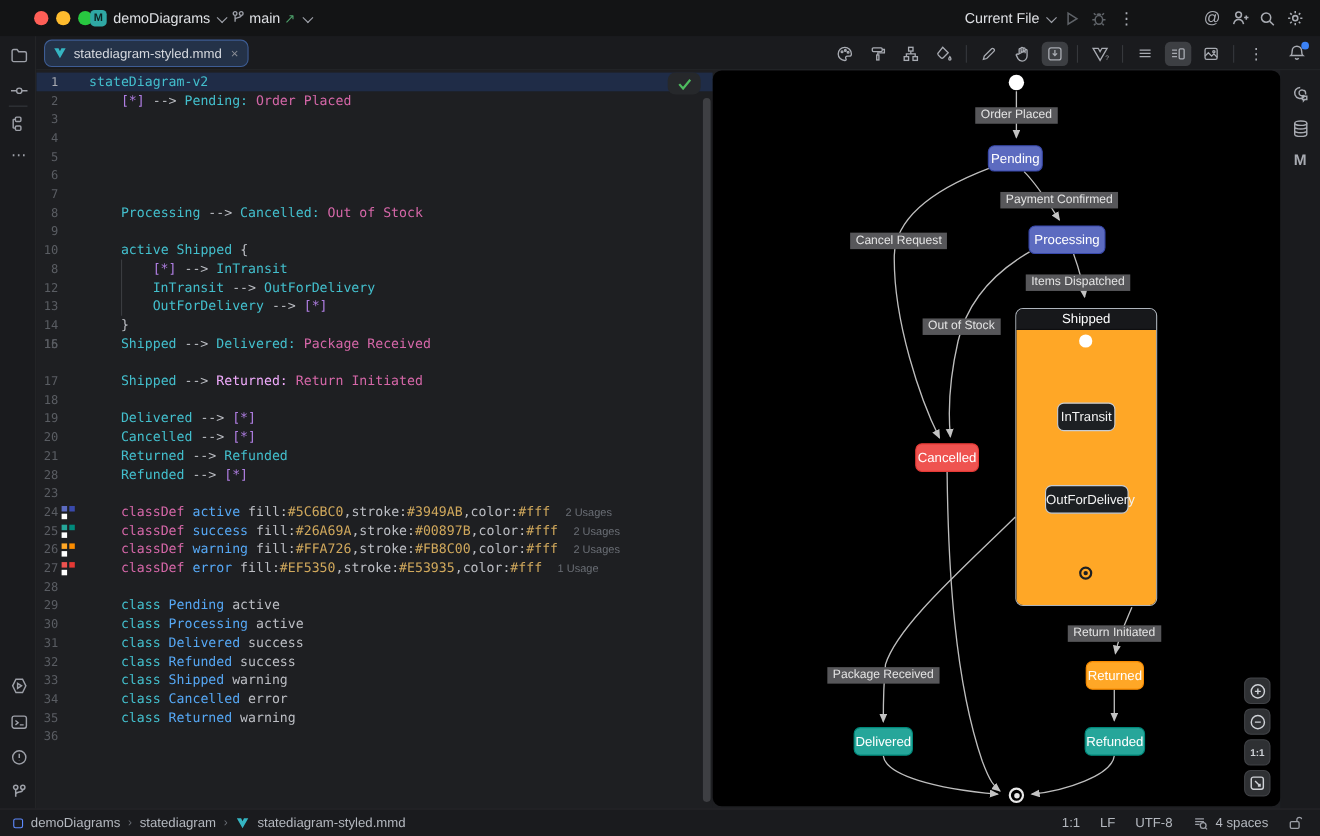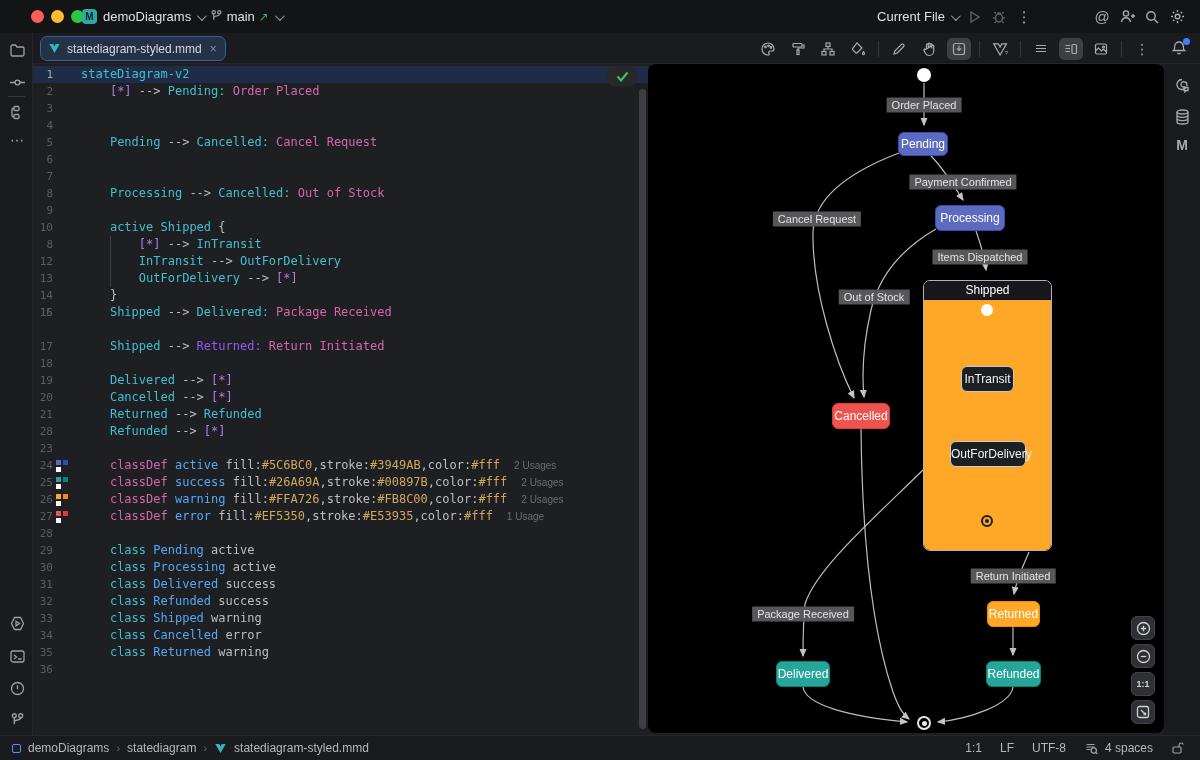--- a/index.html
+++ b/index.html
@@ -302,21 +302,20 @@
         </div>
         <div class="cl" style="top: 36px;">
           <span class="num">3</span>
           <span class="code"></span>
         </div>
         <div class="cl" style="top: 53px;">
           <span class="num">4</span>
         </div>
         <div class="cl" style="top: 70px;">
           <span class="num">5</span>
-          <span class="code"><span style="color: rgb(188, 190, 196);">    </span><span style="color: rgb(67, 191, 205);">Pending</span><span style="color: rgb(188, 190, 196);"> --&gt; </span><span style="color: rgb(67, 191, 205);">Cancelled:</span><span style="color: rgb(213, 103, 168);"> Cancel Request</span></span>
         </div>
         <div class="cl" style="top: 87px;">
           <span class="num">6</span>
           <span class="code"></span>
         </div>
         <div class="cl" style="top: 104px;">
           <span class="num">7</span>
         </div>
         <div class="cl" style="top: 121px;">
           <span class="num">8</span>
@@ -349,21 +348,21 @@
         <div class="cl" style="top: 240px;">
           <span class="num">15</span>
           <span class="code"></span>
         </div>
         <div class="cl" style="top: 240px;">
           <span class="num">16</span>
           <span class="code"><span style="color: rgb(188, 190, 196);">    </span><span style="color: rgb(67, 191, 205);">Shipped</span><span style="color: rgb(188, 190, 196);"> --&gt; </span><span style="color: rgb(67, 191, 205);">Delivered:</span><span style="color: rgb(213, 103, 168);"> Package Received</span></span>
         </div>
         <div class="cl" style="top: 274px;">
           <span class="num">17</span>
-          <span class="code"><span style="color: rgb(188, 190, 196);">    </span><span style="color: rgb(67, 191, 205);">Shipped</span><span style="color: rgb(188, 190, 196);"> --&gt; </span><span style="color: #8b5cf6;">Returned:</span><span style="color: rgb(213, 103, 168);"> Return Initiated</span></span>
+          <span class="code"><span style="color: rgb(188, 190, 196);">    </span><span style="color: rgb(67, 191, 205);">Shipped</span><span style="color: rgb(188, 190, 196);"> --&gt; </span><span style="color: #f0abfc;">Returned:</span><span style="color: rgb(213, 103, 168);"> Return Initiated</span></span>
         </div>
         <div class="cl" style="top: 291px;">
           <span class="num">18</span>
           <span class="code"></span>
         </div>
         <div class="cl" style="top: 308px;">
           <span class="num">19</span>
           <span class="code"><span style="color: rgb(188, 190, 196);">    </span><span style="color: rgb(67, 191, 205);">Delivered</span><span style="color: rgb(188, 190, 196);"> --&gt; </span><span style="color: rgb(176, 126, 227);">[*]</span></span>
         </div>
         <div class="cl" style="top: 325px;">

